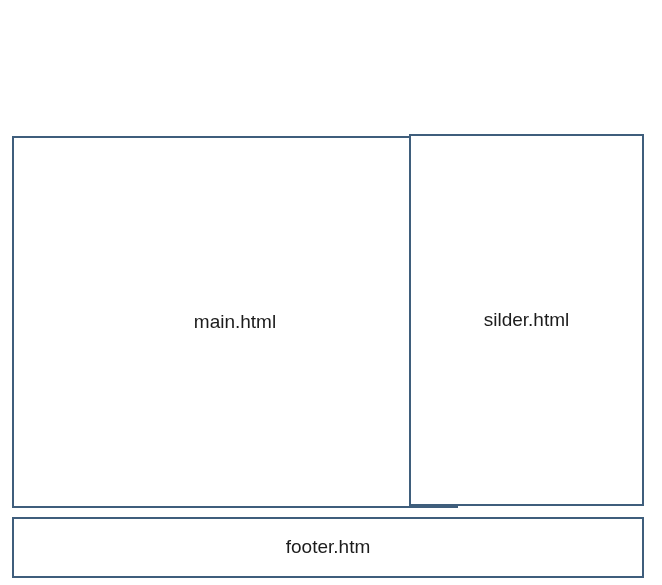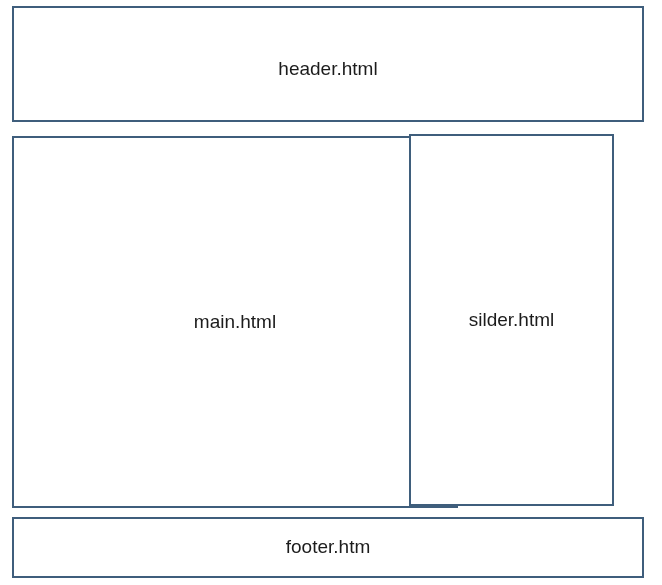--- a/index.html
+++ b/index.html
@@ -43,38 +43,35 @@
     }
     .box-main {
       left: 12px;
       top: 136px;
       width: 446px;
       height: 372px;
     }
     .box-sidebar {
       left: 409px;
       top: 134px;
-      width: 205px;
+      width: 235px;
       height: 372px;
     }
     .box-footer {
       left: 12px;
       top: 517px;
       width: 632px;
       height: 61px;
     }
   </style>
 </head>
 <body>
 
 <div class="canvas">
 
-  <div class="layout-box box-header">
-    <span class="box-label">header.html</span>
-  </div>
 
   <div class="layout-box box-main">
     <span class="box-label">main.html</span>
   </div>
 
   <div class="layout-box box-sidebar">
     <span class="box-label">silder.html</span>
   </div>
 
   <div class="layout-box box-footer">

